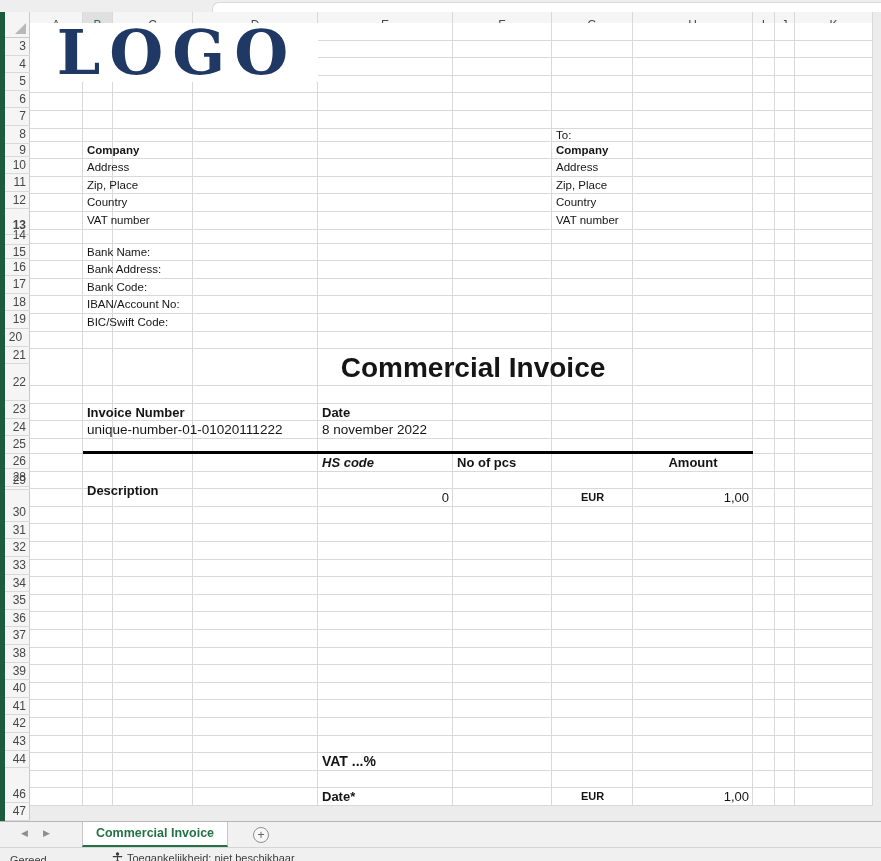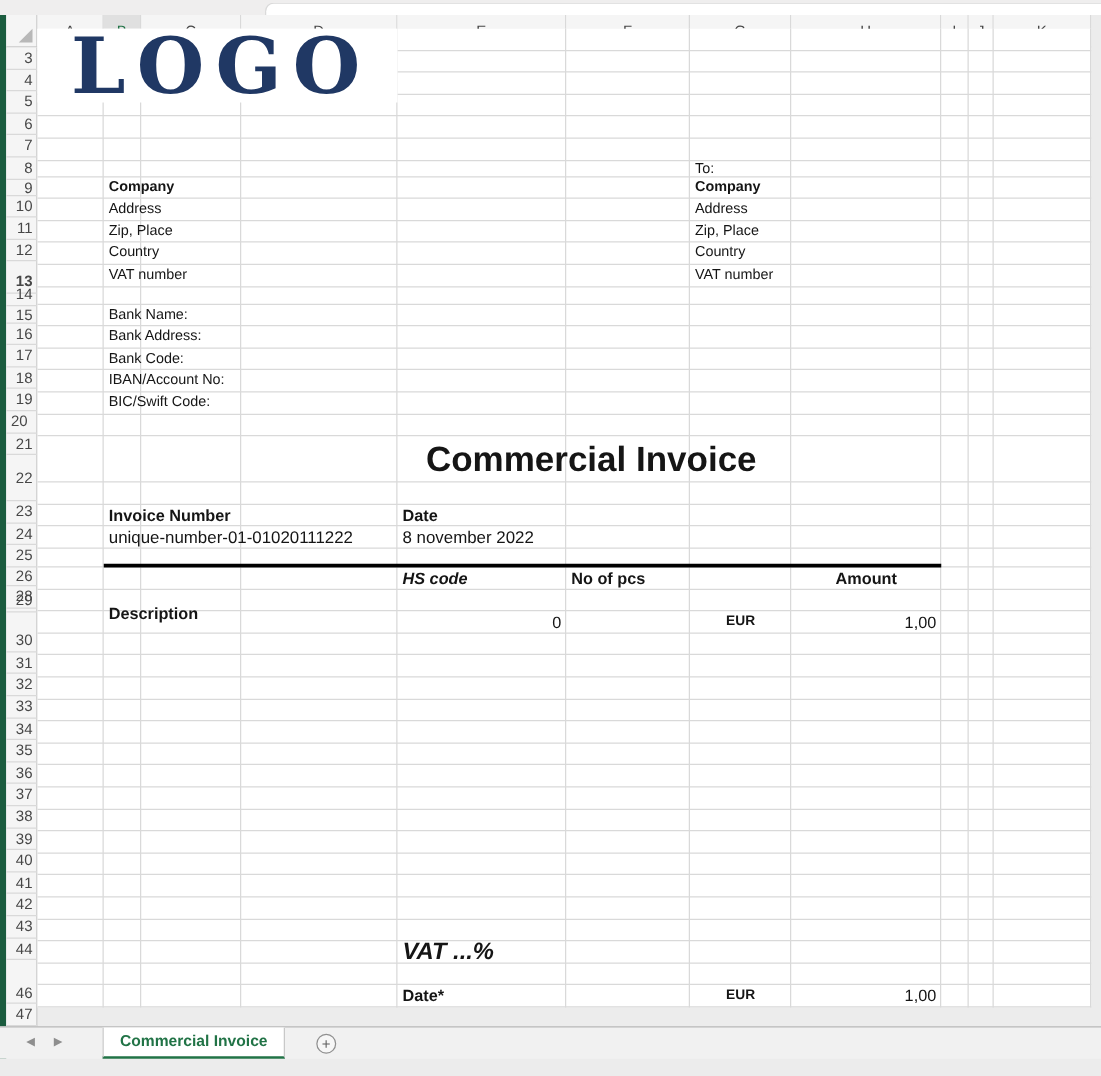--- a/index.html
+++ b/index.html
@@ -218,32 +218,42 @@
       <div class="cell" style="left: 288px; top: 380.8px; height: 17.6px; line-height: 17.6px; text-align: left; font-weight: bold; font-size: 13px;">Date</div>
       <div class="cell" style="left: 53px; top: 398.4px; height: 17.6px; line-height: 17.6px; text-align: left; font-size: 13.5px;">unique-number-01-01020111222</div>
       <div class="cell" style="left: 288px; top: 398.4px; height: 17.6px; line-height: 17.6px; text-align: left; font-size: 13.5px;">8 november 2022</div>
       <div class="cell" style="left: 53px; top: 431px; height: 35px; line-height: 17.6px; text-align: left; font-weight: bold; font-size: 13px; margin-top: 28px;">Description</div>
       <div class="cell" style="left: 288px; top: 431px; height: 17.6px; line-height: 17.6px; text-align: center; font-weight: bold; font-size: 13px; font-style: italic;">HS code</div>
       <div class="cell" style="left: 423px; top: 431px; height: 17.6px; line-height: 17.6px; text-align: left; font-weight: bold; font-size: 13px;">No of pcs</div>
       <div class="cell" style="left: 603px; top: 431px; height: 17.6px; line-height: 17.6px; width: 120px; text-align: center; font-weight: bold; font-size: 13px;">Amount</div>
       <div class="cell" style="left: 288px; top: 466.2px; height: 17.6px; line-height: 17.6px; width: 135px; text-align: right; font-size: 13px;">0</div>
       <div class="cell" style="left: 522px; top: 466.2px; height: 17.6px; line-height: 17.6px; width: 81px; text-align: center; font-weight: bold; font-size: 11px;">EUR</div>
       <div class="cell" style="left: 603px; top: 466.2px; height: 17.6px; line-height: 17.6px; width: 120px; text-align: right; font-size: 13px;">1,00</div>
-      <div class="cell" style="left: 288px; top: 730.2px; height: 17.6px; line-height: 17.6px; text-align: left; font-weight: bold; font-size: 19px; font-style: italic;">VAT ...%</div>
+      <div class="cell" style="left: 288px; top: 730.2px; height: 17.6px; line-height: 17.6px; text-align: left; font-weight: bold; font-size: 14px;">VAT ...%</div>
       <div class="cell" style="left: 288px; top: 765.4px; height: 17.6px; line-height: 17.6px; text-align: left; font-weight: bold; font-size: 13px;">Date*</div>
       <div class="cell" style="left: 522px; top: 765.4px; height: 17.6px; line-height: 17.6px; width: 81px; text-align: center; font-weight: bold; font-size: 11px;">EUR</div>
       <div class="cell" style="left: 603px; top: 765.4px; height: 17.6px; line-height: 17.6px; width: 120px; text-align: right; font-size: 13px;">1,00</div>
       <div class="thick-border" style="left: 53px; width: 670px; top: 427.5px; height: 3.5px;"></div>
     </div>
 
   <div class="tabbar">
     <span class="nav-arrow nav-left">◀</span>
     <span class="nav-arrow nav-right">▶</span>
     <div class="sheet-tab">
       <span>Commercial Invoice</span>
     </div>
     <div class="add-sheet">
       <span>+</span>
     </div>
   </div>
 
+  <div class="statusbar">
+    <span class="status-ready">Gereed</span>
+    <span class="acc-group">
+      <svg width="11" height="12" viewBox="0 0 11 12">
+        <circle cx="5.5" cy="2" r="1.7" fill="#3C3C3C"></circle>
+        <path d="M1.2 4.6 H9.8 M5.5 4.2 V8 M5.5 8 L2.6 11.6 M5.5 8 L8.4 11.6" stroke="#3C3C3C" stroke-width="1.1" fill="none" stroke-linecap="round"></path>
+      </svg>
+      <span class="acc-label">Toegankelijkheid: niet beschikbaar</span>
+    </span>
+  </div>
 
 </div>
 
 </body></html>

